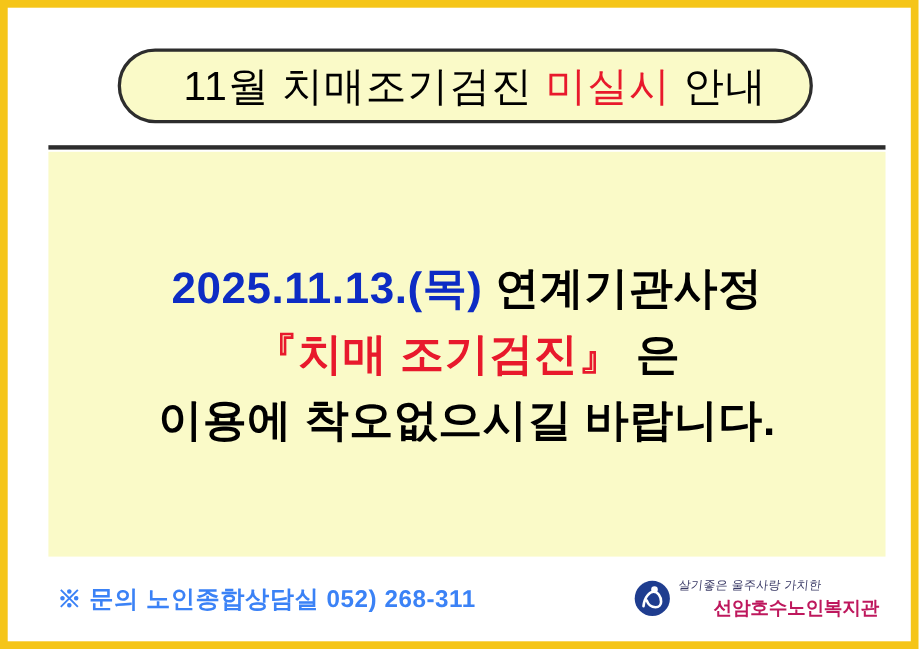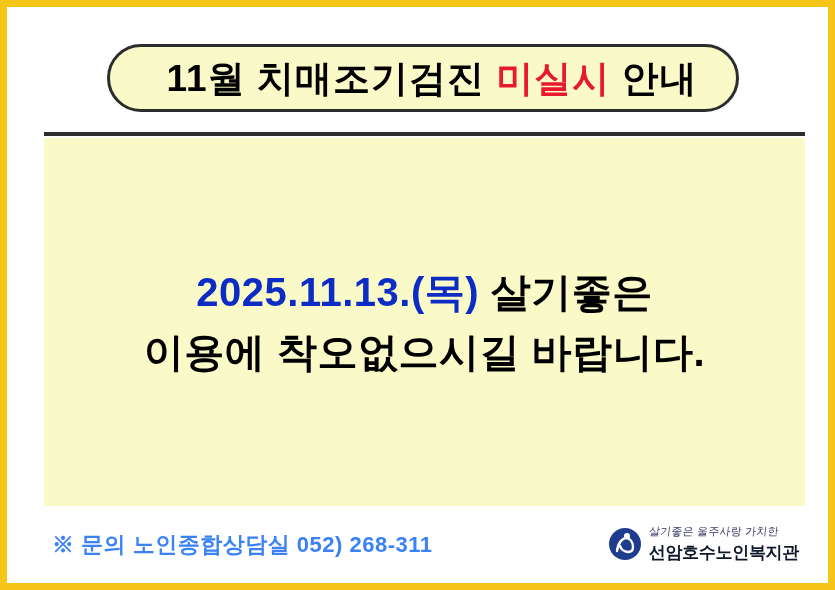--- a/index.html
+++ b/index.html
@@ -40,21 +40,21 @@
     background: #fafac8;
     border: 3px solid #2d2d2d;
     border-radius: 34px;
     display: flex;
     align-items: center;
     justify-content: center;
     box-sizing: border-box;
   }
   .title-text {
     font-size: 37px;
-    font-weight: bold;
+    font-weight: normal;
     color: #000000;
     letter-spacing: 1px;
     white-space: nowrap;
     line-height: 1;
     margin-left: 18px;
   }
   .title-text .red {
     color: #e8192c;
   }
   
@@ -150,42 +150,44 @@
     font-size: 11px;
     color: #3a3a66;
     white-space: nowrap;
     letter-spacing: 0.2px;
     margin-bottom: 2px;
     transform: skewX(-6deg);
   }
   .logo-name {
     font-size: 17px;
     font-weight: bold;
-    color: #0f172a;
+    color: #be185d;
     white-space: nowrap;
     letter-spacing: -0.3px;
+    margin-left: 32px;
   }
 </style>
 </head>
 <body>
 
 <div class="poster">
   <div class="inner">
 
     <div class="title-banner">
       <div class="title-text"><span>11월 치매조기검진 </span><span class="red">미실시</span><span> 안내</span></div>
     </div>
 
     <div class="divider-top"></div>
 
     <div class="body-box">
       <div class="body-lines">
 
-        <div class="body-line"><span class="blue">2025.11.13.(목)</span><span> 살기좋은</span></div>
-
+        <div class="body-line"><span class="blue">2025.11.13.(목)</span><span> 연계기관사정</span></div>
+
+        <div class="body-line"><span class="red">『치매 조기검진』</span><span> 은</span></div>
 
 
         <div class="body-line">이용에 착오없으시길 바랍니다.</div>
 
       </div>
     </div>
 
     <div class="footer">
       <div class="footer-note">※ 문의 노인종합상담실 052) 268-311</div>
 

